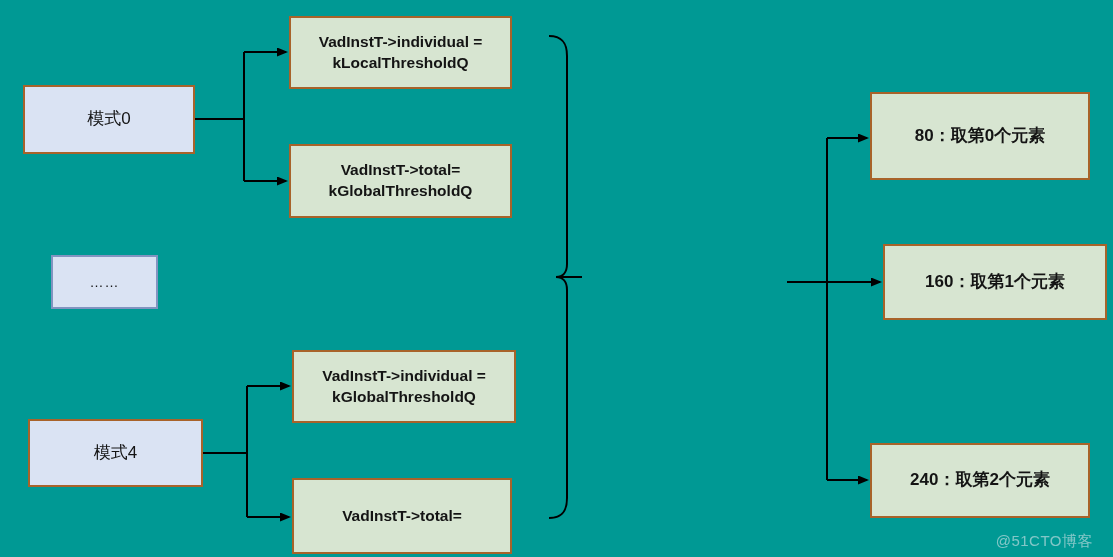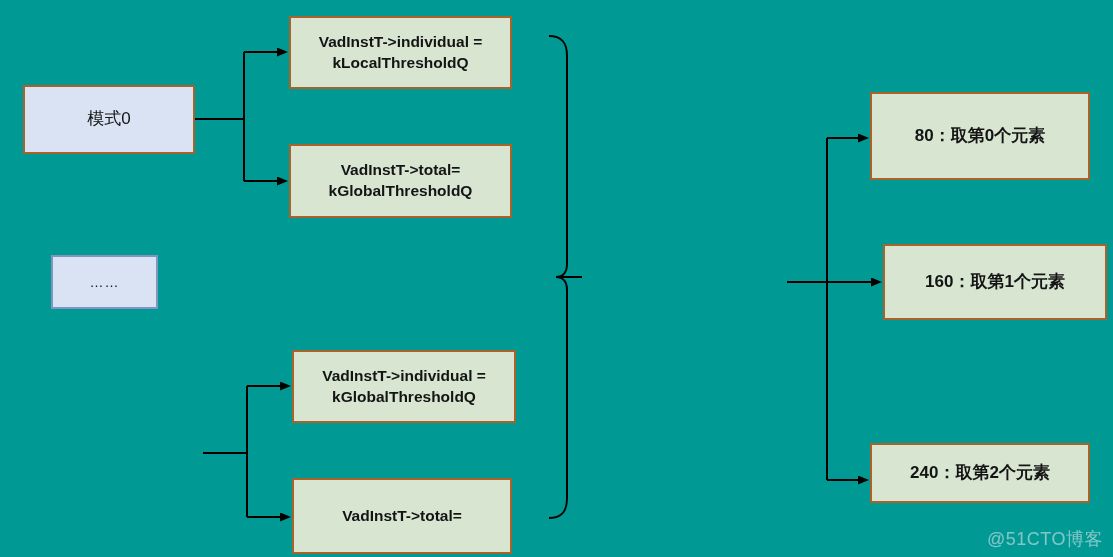--- a/index.html
+++ b/index.html
@@ -31,22 +31,22 @@
     box-sizing:border-box;
     line-height:1.35;
   }
   .node.blue{background:var(--node-fill-blue);border:2px solid var(--border-brown);}
   .node.green{background:var(--node-fill-green);border:2px solid var(--border-brown);font-weight:bold;}
   .node.slate{background:var(--node-fill-blue);border:2px solid var(--border-slate);}
   .node.cn{font-size:17px;}
   .node.code{font-size:15.5px;}
   .node.dots{font-size:14px;letter-spacing:1px;}
   .watermark{
-    position:absolute;right:10px;bottom:6px;
-    font-size:18px;color:var(--watermark);opacity:.6;
+    position:absolute;right:20px;bottom:6px;
+    font-size:15px;color:var(--watermark);opacity:.6;
     letter-spacing:.5px;
   }
 </style>
 </head>
 <body>
 
 <div class="canvas">
 
   <svg class="edges" viewBox="0 0 1113 557" xmlns="http://www.w3.org/2000/svg">
     <defs>
@@ -75,20 +75,23 @@
   </svg>
 
   <div class="node blue cn" style="left:23px;top:85px;width:172px;height:69px">
     <span>模式0</span>
   </div>
 
   <div class="node slate dots" style="left:51px;top:255px;width:107px;height:54px">
     <span>……</span>
   </div>
 
+  <div class="node blue cn" style="left:28px;top:419px;width:175px;height:68px">
+    <span>模式4</span>
+  </div>
 
   <div class="node green code" style="left:289px;top:16px;width:223px;height:73px">
     <span>VadInstT-&gt;individual =</span>
     <span>kLocalThresholdQ</span>
   </div>
 
   <div class="node green code" style="left:289px;top:144px;width:223px;height:74px">
     <span>VadInstT-&gt;total=</span>
     <span>kGlobalThresholdQ</span>
   </div>
@@ -104,19 +107,19 @@
 
 
   <div class="node green cn" style="left:870px;top:92px;width:220px;height:88px">
     <span>80：取第0个元素</span>
   </div>
 
   <div class="node green cn" style="left:883px;top:244px;width:224px;height:76px">
     <span>160：取第1个元素</span>
   </div>
 
-  <div class="node green cn" style="left:870px;top:443px;width:220px;height:60px">
+  <div class="node green cn" style="left:870px;top:443px;width:220px;height:75px">
     <span>240：取第2个元素</span>
   </div>
 
   <div class="watermark">@51CTO博客</div>
 
 </div>
 
 </body></html>

